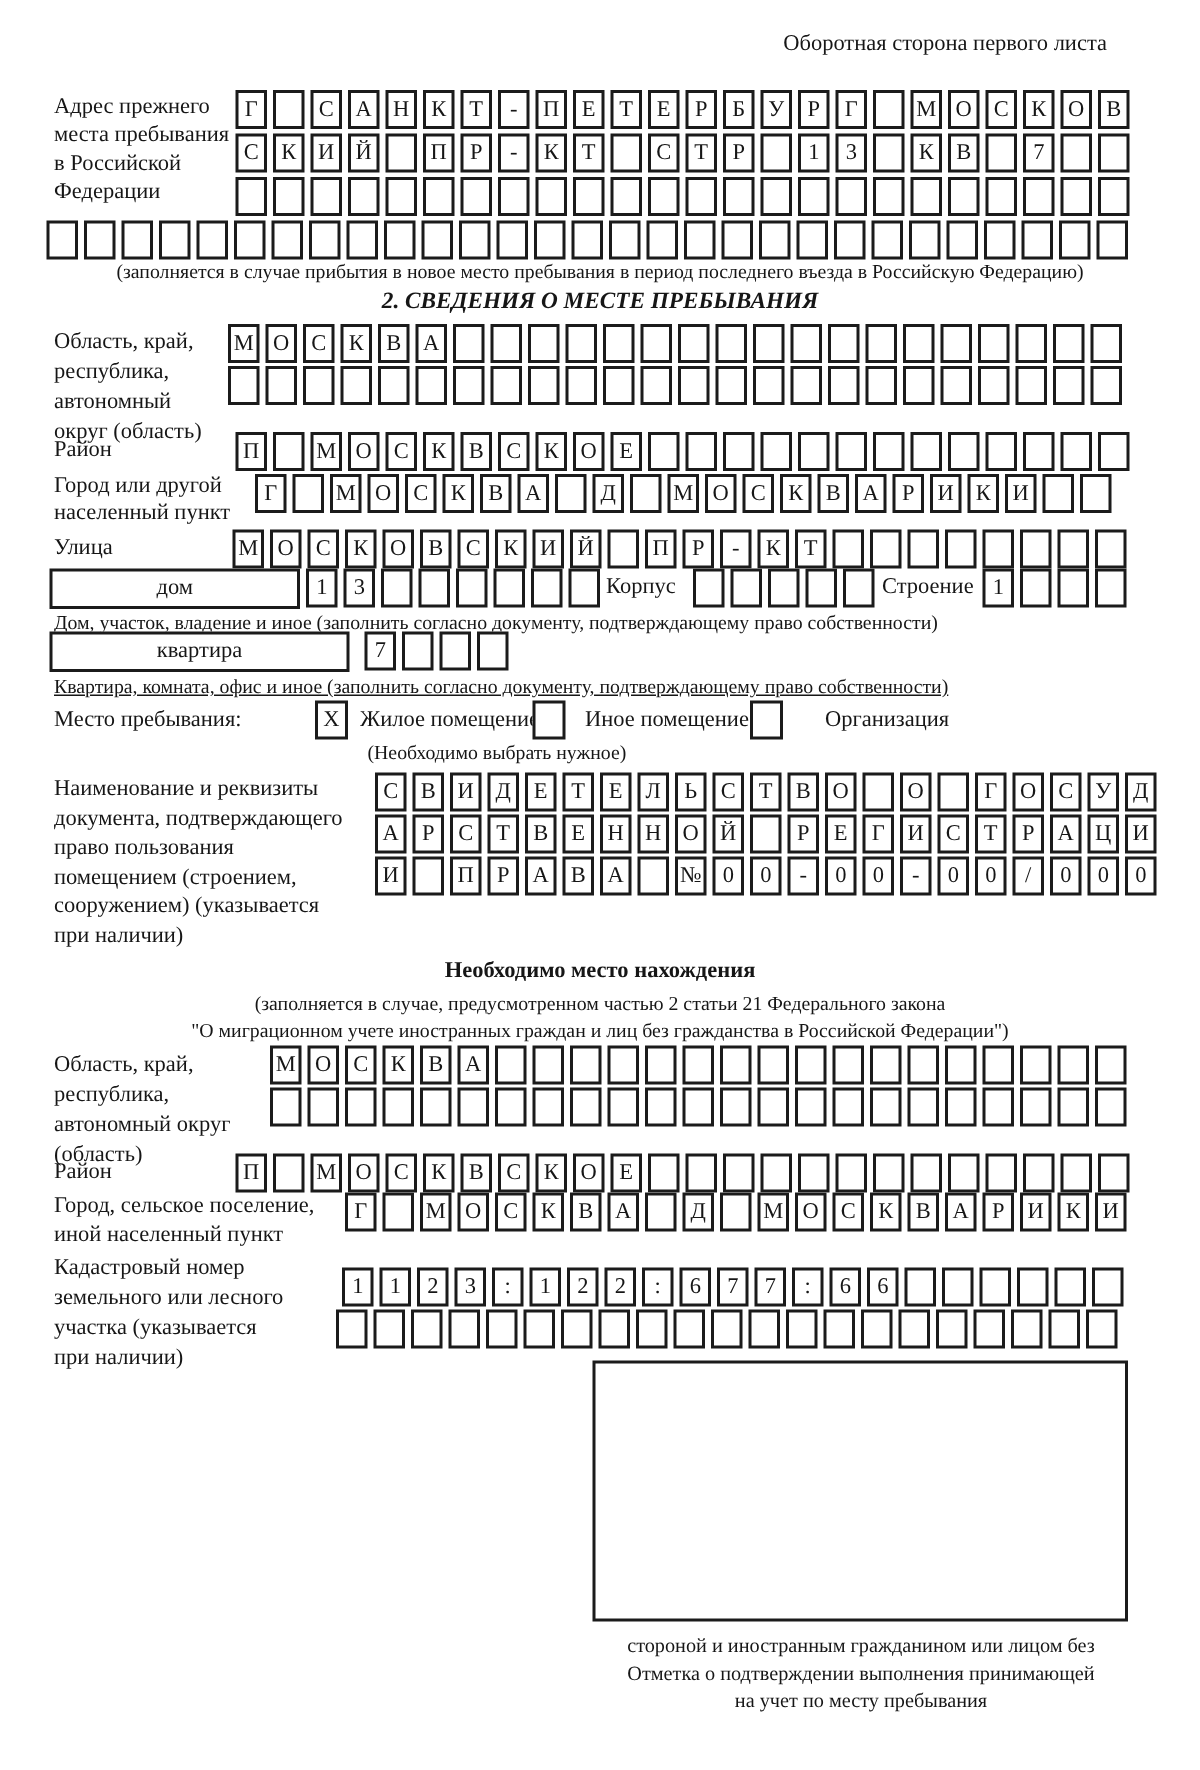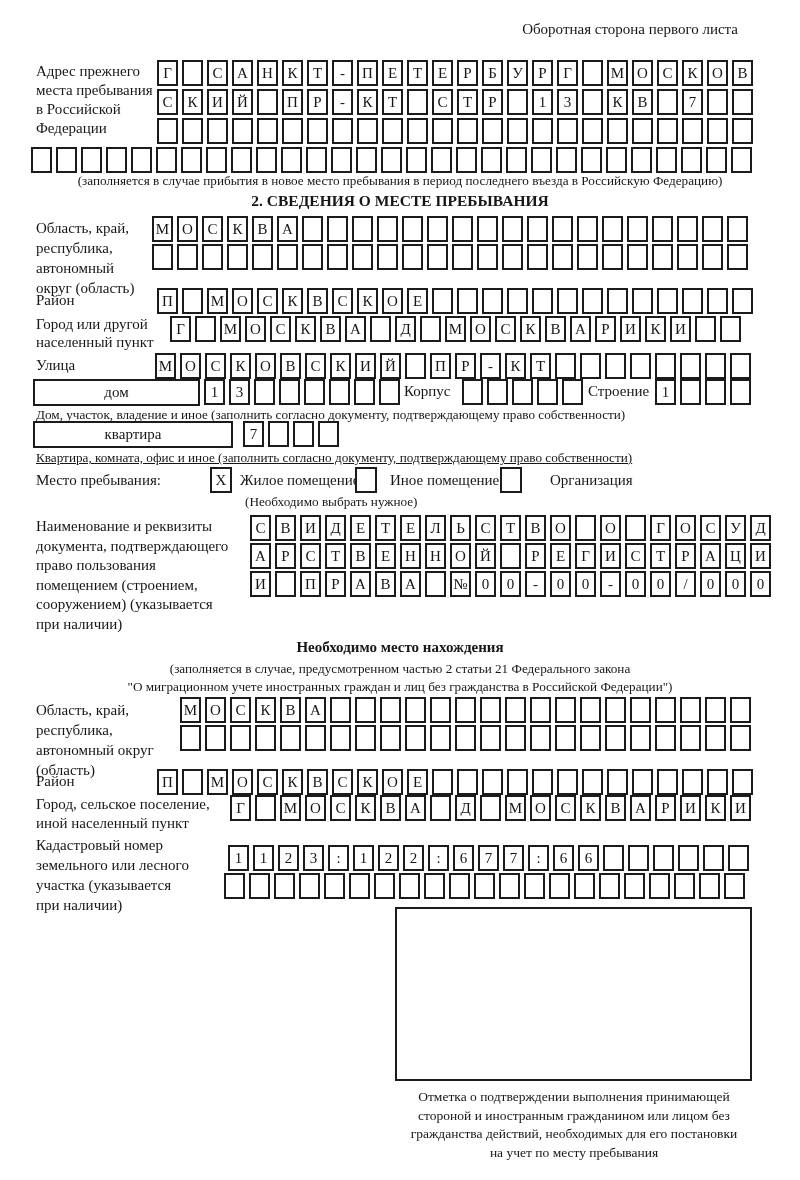--- a/index.html
+++ b/index.html
@@ -145,21 +145,21 @@
     <div class="cell"></div>
     <div class="cell"></div>
     <div class="cell"></div>
     <div class="cell"></div>
     <div class="cell"></div>
     <div class="cell"></div>
     <div class="cell"></div>
   </div>
 <div class="caption center" style="top:173px;">(заполняется в случае прибытия в новое место пребывания в период последнего въезда в Российскую Федерацию)</div>
 
-<div class="lbl bold center" style="top:191px; font-size:15.5px;">2. СВЕДЕНИЯ О МЕСТЕ ПРЕБЫВАНИЯ</div>
+<div class="lbl bold center" style="top:191px; font-size:15.5px;font-style:italic;">2. СВЕДЕНИЯ О МЕСТЕ ПРЕБЫВАНИЯ</div>
 
 <div class="lbl lbl20" style="left:36px; top:218px;">
   <div>Область, край,</div>
   <div>республика,</div>
   <div>автономный</div>
   <div>округ (область)</div>
 </div>
 <div class="cellrow" style="left:152px; top:216px;">
     <div class="cell">М</div>
     <div class="cell">О</div>
@@ -588,17 +588,16 @@
     <div class="cell"></div>
     <div class="cell"></div>
     <div class="cell"></div>
     <div class="cell"></div>
     <div class="cell"></div>
     <div class="cell"></div>
   </div>
 
 <div class="stampbox" style="left:395px; top:907px; width:357px; height:174px;"></div>
 <div class="stampcap" style="left:378px; top:1088px; width:392px;">
+  <div>стороной и иностранным гражданином или лицом без</div>
   <div>Отметка о подтверждении выполнения принимающей</div>
-  <div>стороной и иностранным гражданином или лицом без</div>
-  <div>гражданства действий, необходимых для его постановки</div>
   <div>на учет по месту пребывания</div>
 </div>
 
 </body></html>

